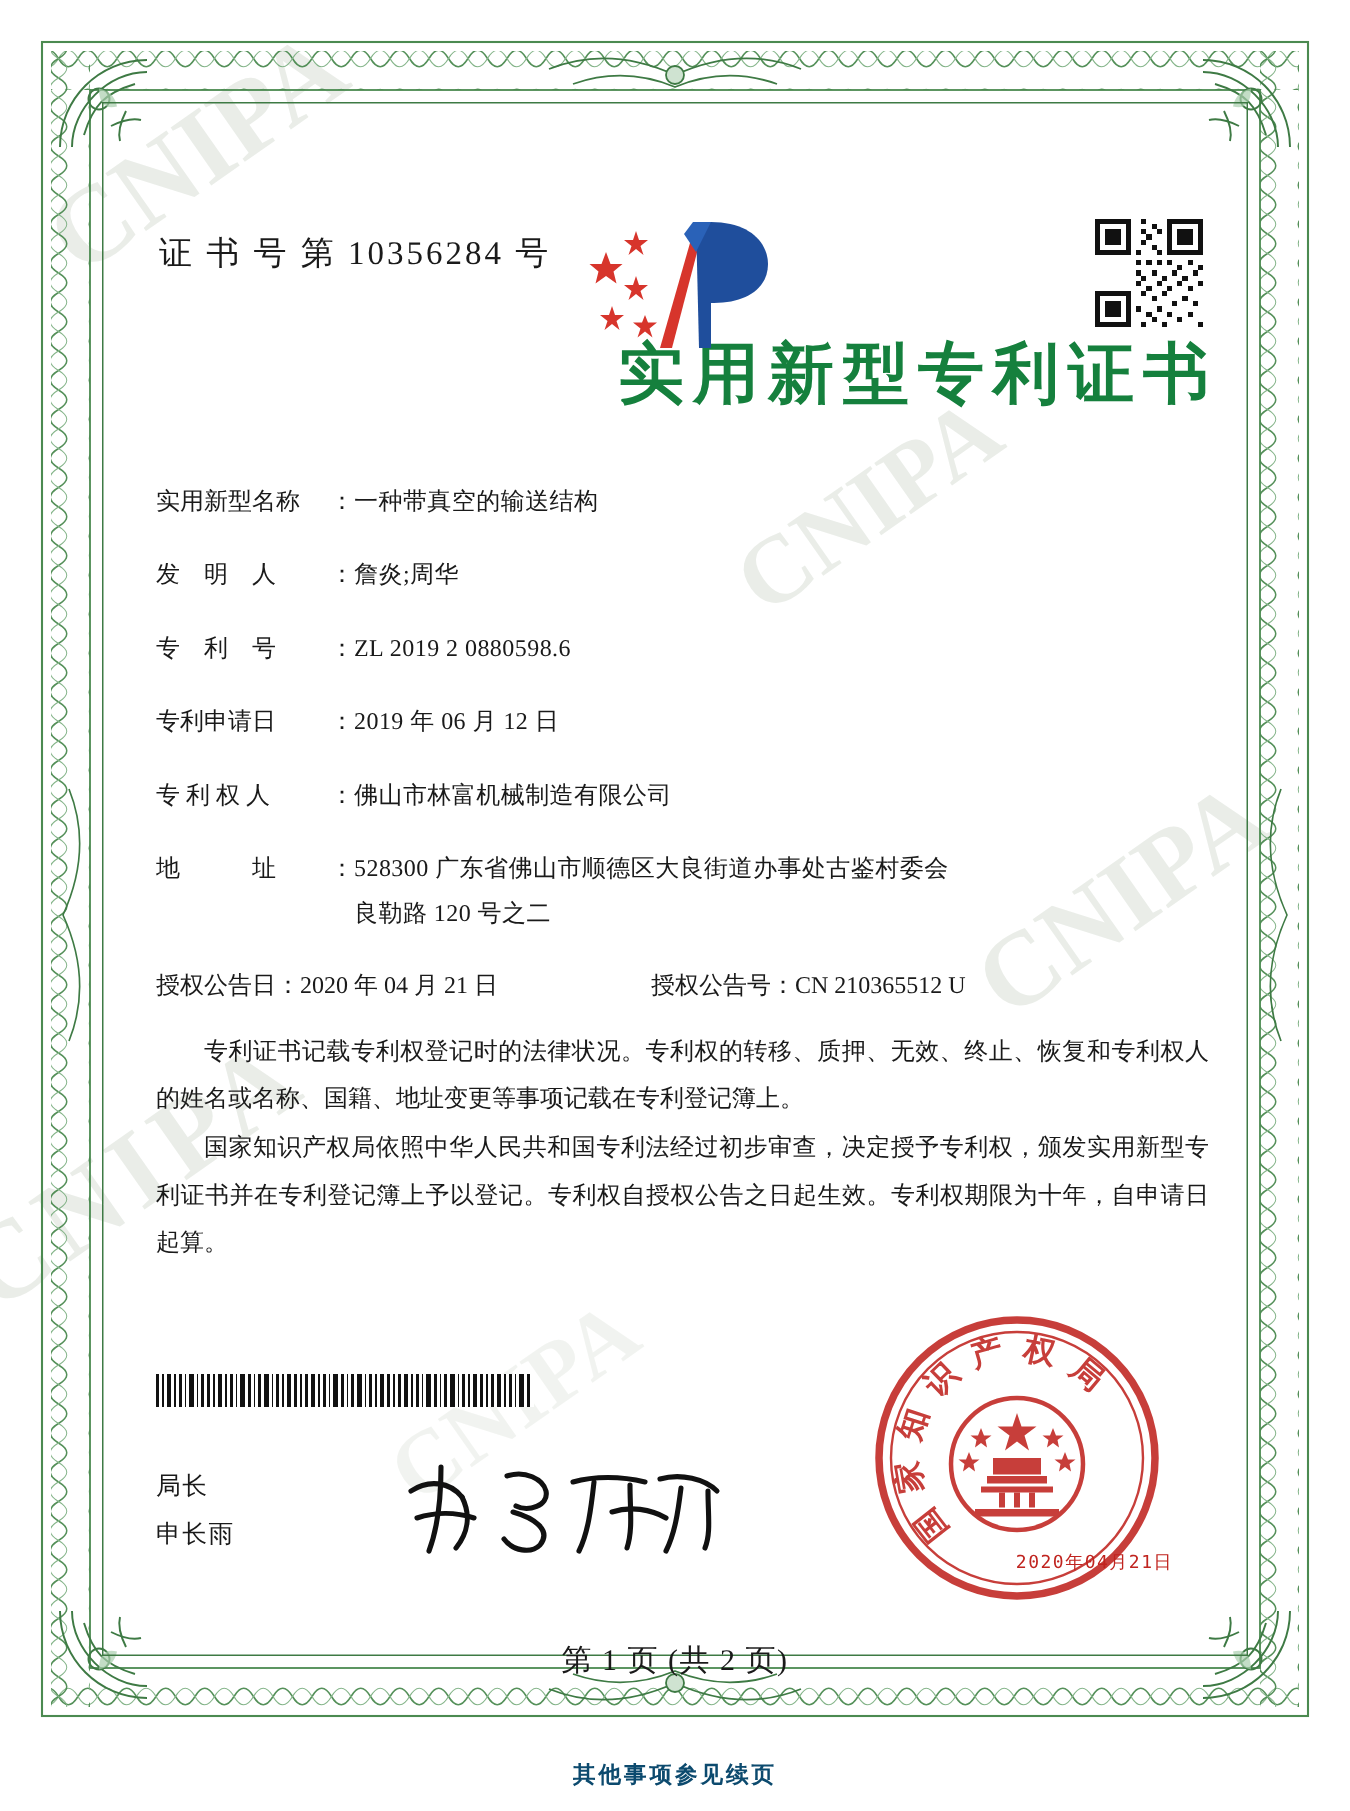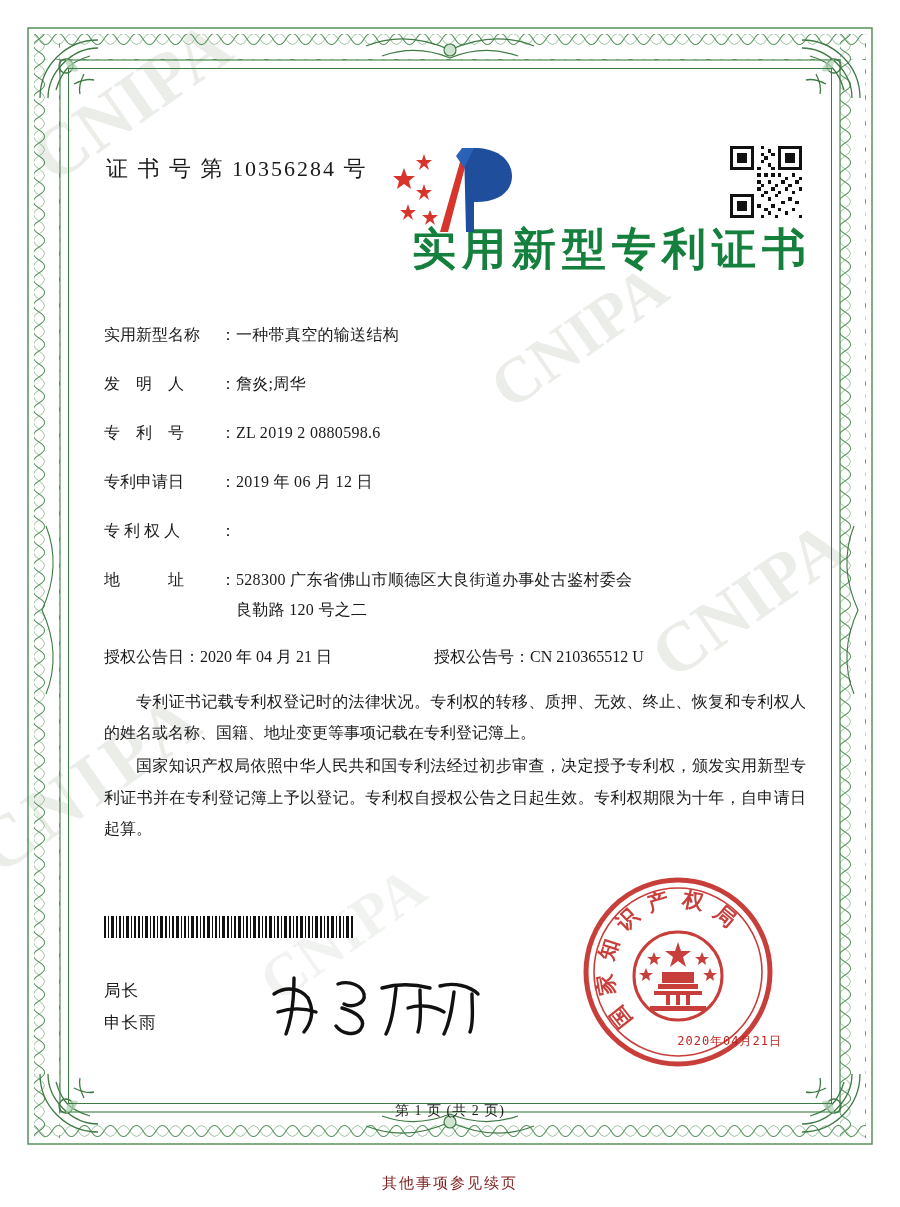--- a/index.html
+++ b/index.html
@@ -173,33 +173,34 @@
     right: 92px; bottom: 96px;
     font-size: 12px;
     color: #c0241f;
     letter-spacing: 1px;
     font-family: "DejaVu Sans Mono", monospace;
   }
   .page-num {
     position: absolute;
     left: 0; right: 0; bottom: 26px;
     text-align: center;
-    font-size: 14px;
+    font-size: 20px;
     letter-spacing: 1px;
   }
 
   .footer-note {
     position: absolute;
     left: 0; right: 0;
     bottom: 14px;
     text-align: center;
     font-size: 15px;
     letter-spacing: 2px;
-    color: #7f1d1d;
+    color: #0c4a6e;
     z-index: 4;
+    font-weight: bold;
   }
 </style>
 </head>
 <body>
 
 <div class="watermark-layer">
   <div class="wm wm1">CNIPA</div>
   <div class="wm wm2">CNIPA</div>
   <div class="wm wm3">CNIPA</div>
   <div class="wm wm4">CNIPA</div>
@@ -411,20 +412,21 @@
           <span class="f-colon">：</span>
       </div>
       <div class="f-value">2019 年 06 月 12 日</div>
     </div>
 
     <div class="field-row">
       <div class="f-label">
         <span>专 利 权 人</span>
           <span class="f-colon">：</span>
       </div>
+      <div class="f-value">佛山市林富机械制造有限公司</div>
     </div>
 
     <div class="field-row">
       <div class="f-label">
         <span>地　　　址</span>
           <span class="f-colon">：</span>
       </div>
       <div class="f-value">
         <span>528300 广东省佛山市顺德区大良街道办事处古鉴村委会</span>
         <span class="sub">良勒路 120 号之二</span>

